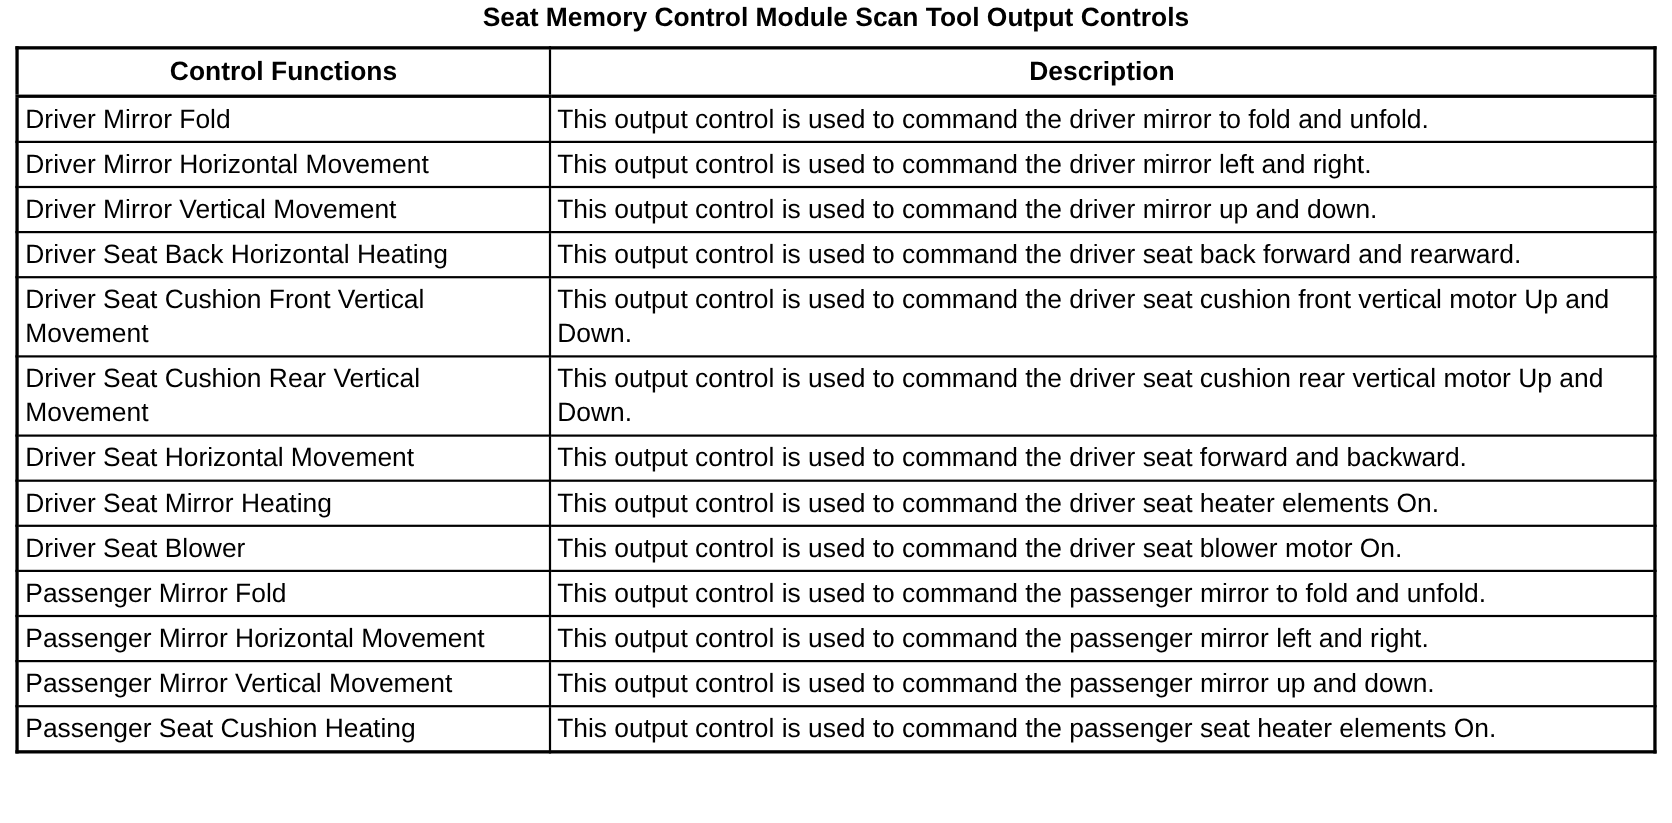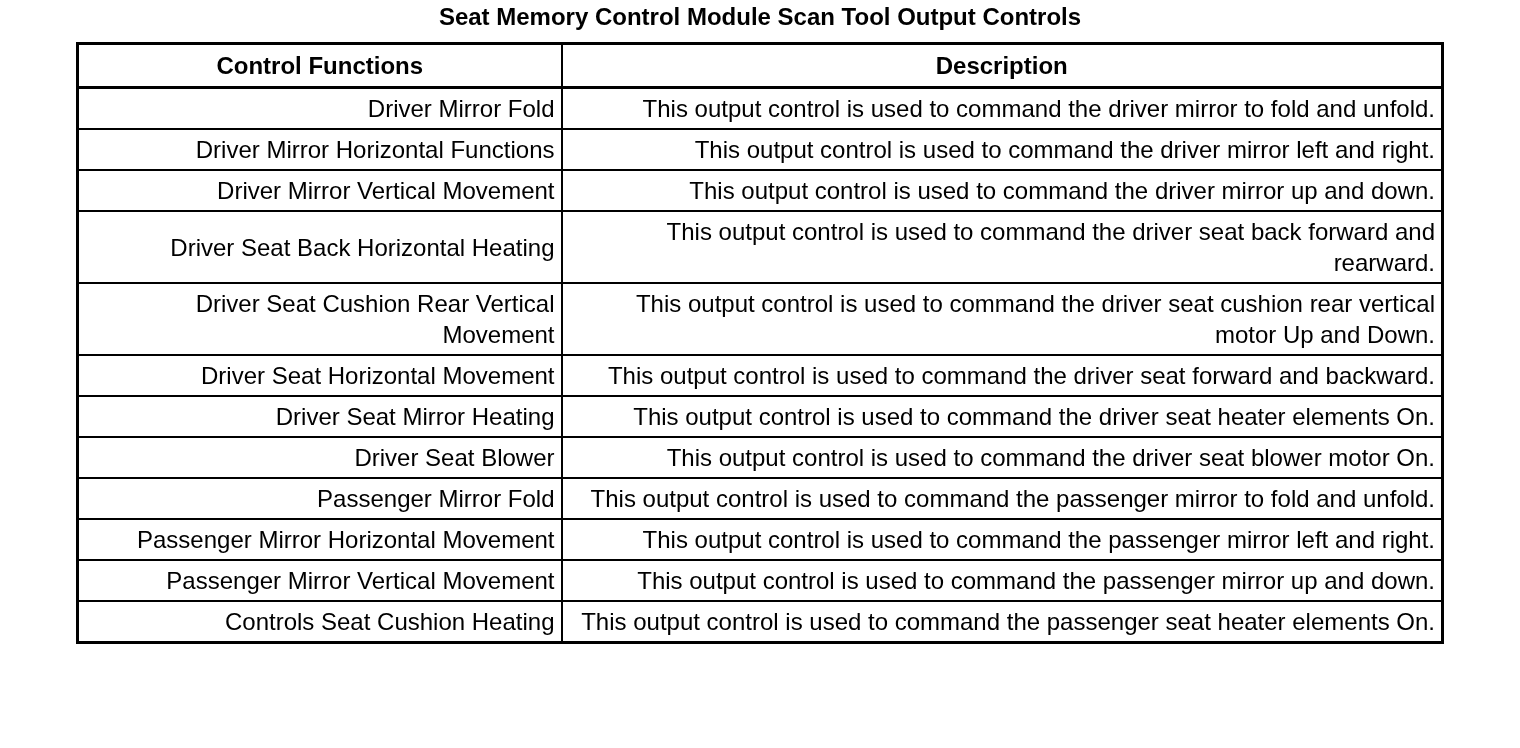--- a/index.html
+++ b/index.html
@@ -19,42 +19,42 @@
     margin: 4px 0 12px 0;
     text-align: center;
     font-size: 24px;
     font-weight: bold;
     line-height: 26px;
     letter-spacing: 0px;
   }
   table.data-table {
     border-collapse: collapse;
     table-layout: fixed;
-    width: 1368px;
+    width: 1492px;
     margin: 0 auto;
     border: 3px solid #000000;
   }
   col.c-control { width: 484px; }
   col.c-desc { width: auto; }
   th, td {
     border: 2px solid #000000;
     font-size: 24px;
     line-height: 31px;
     vertical-align: middle;
     box-sizing: border-box;
     overflow: hidden;
   }
   th {
     font-weight: bold;
     text-align: center;
     padding: 5px 6px;
     border-bottom: 3px solid #000000;
   }
   td {
-    text-align: right;
+    text-align: left;
     padding: 4px 6px;
   }
 </style>
 </head>
 <body>
 
 <div class="page">
 
   <div class="title">Seat Memory Control Module Scan Tool Output Controls</div>
 
@@ -68,30 +68,34 @@
         <th>Control Functions</th>
         <th>Description</th>
       </tr>
     </thead>
     <tbody>
       <tr>
         <td>Driver Mirror Fold</td>
         <td>This output control is used to command the driver mirror to fold and unfold.</td>
       </tr>
       <tr>
-        <td>Driver Mirror Horizontal Functions</td>
+        <td>Driver Mirror Horizontal Movement</td>
         <td>This output control is used to command the driver mirror left and right.</td>
       </tr>
       <tr>
         <td>Driver Mirror Vertical Movement</td>
         <td>This output control is used to command the driver mirror up and down.</td>
       </tr>
       <tr>
         <td>Driver Seat Back Horizontal Heating</td>
         <td>This output control is used to command the driver seat back forward and rearward.</td>
+      </tr>
+      <tr>
+        <td>Driver Seat Cushion Front Vertical Movement</td>
+        <td>This output control is used to command the driver seat cushion front vertical motor Up and Down.</td>
       </tr>
       <tr>
         <td>Driver Seat Cushion Rear Vertical Movement</td>
         <td>This output control is used to command the driver seat cushion rear vertical motor Up and Down.</td>
       </tr>
       <tr>
         <td>Driver Seat Horizontal Movement</td>
         <td>This output control is used to command the driver seat forward and backward.</td>
       </tr>
       <tr>
@@ -108,19 +112,19 @@
       </tr>
       <tr>
         <td>Passenger Mirror Horizontal Movement</td>
         <td>This output control is used to command the passenger mirror left and right.</td>
       </tr>
       <tr>
         <td>Passenger Mirror Vertical Movement</td>
         <td>This output control is used to command the passenger mirror up and down.</td>
       </tr>
       <tr>
-        <td>Controls Seat Cushion Heating</td>
+        <td>Passenger Seat Cushion Heating</td>
         <td>This output control is used to command the passenger seat heater elements On.</td>
       </tr>
     </tbody>
   </table>
 
 </div>
 
 </body></html>

